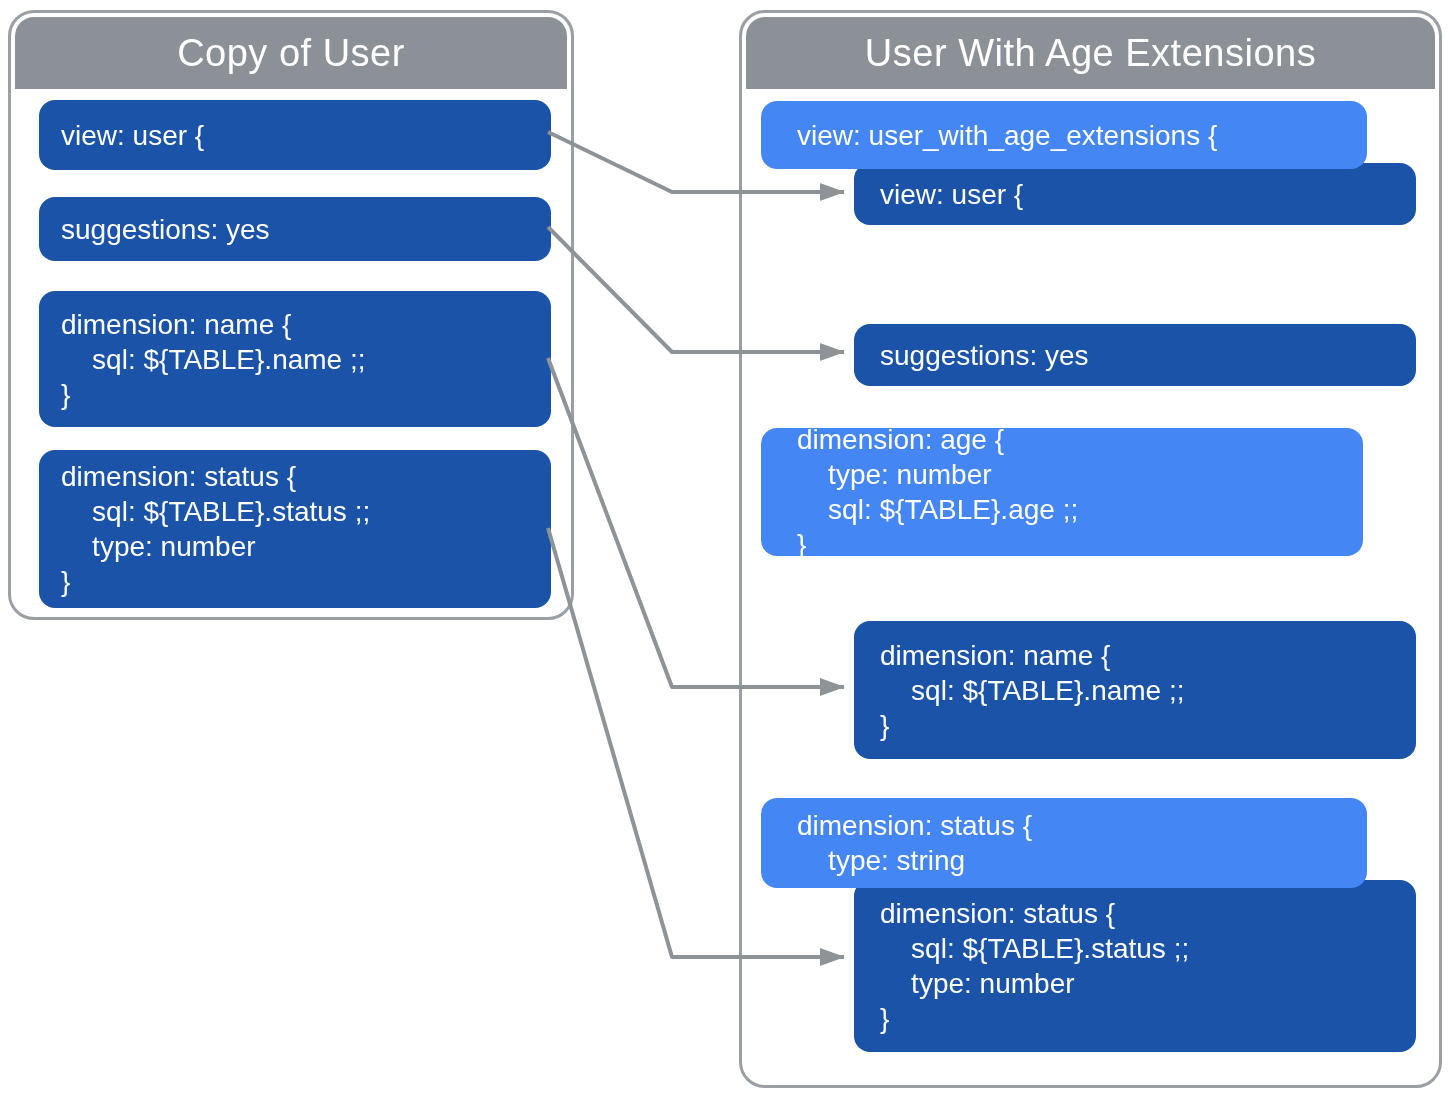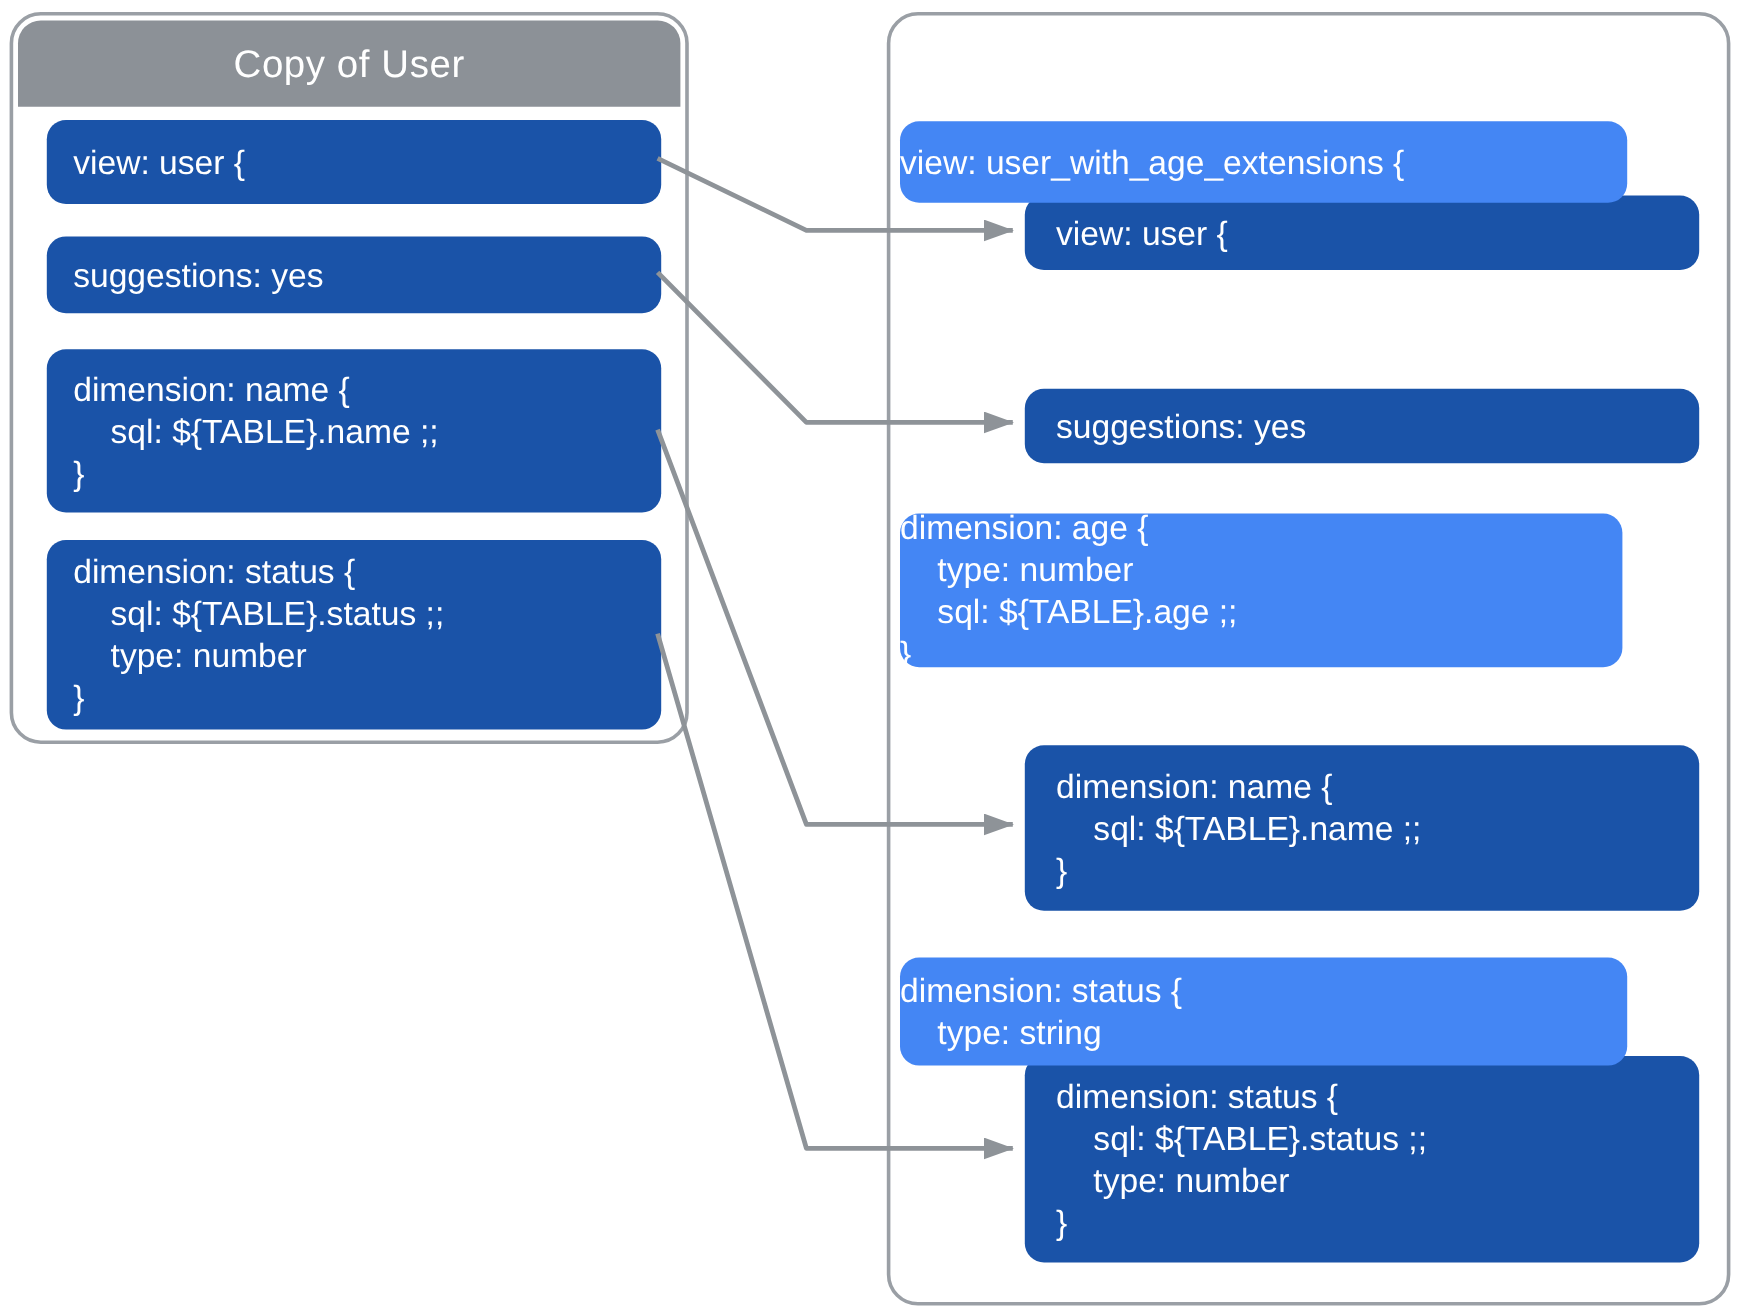--- a/index.html
+++ b/index.html
@@ -34,21 +34,21 @@
     left: 4px; right: 4px; top: 4px;
     height: 72px;
     background: var(--gray-header);
     border-radius: 19px 19px 0 0;
     display: flex;
     align-items: center;
     justify-content: center;
   }
   .panel-title {
     color: var(--text-white);
-    font-size: 32px;
+    font-size: 38px;
     font-weight: 500;
     letter-spacing: 0.5px;
     white-space: nowrap;
   }
 
   .code {
     position: absolute;
     color: var(--text-white);
     font-family: Liberation Sans, sans-serif;
     font-size: 28px;
@@ -62,21 +62,21 @@
   .code.light { background: var(--light-blue); z-index: 2; }
 
   
   .lb { left: 28px; width: 512px; padding-left: 22px; }
   .lb1 { top: 87px;  height: 70px; }
   .lb2 { top: 184px; height: 64px; }
   .lb3 { top: 278px; height: 136px; }
   .lb4 { top: 437px; height: 158px; }
 
   
-  .rb-light { left: 8px; width: 606px; }
+  .rb-light { left: 19px; width: 606px; padding-left: 36px; }
   .rb-dark  { left: 112px; width: 562px; padding-left: 26px; }
   .rg1-light { top: 88px;  height: 68px; }
   .rg1-dark  { top: 150px; height: 62px; }
   .rg2-light { top: 247px; height: 66px; }
   .rg2-dark  { top: 311px; height: 62px; }
   .rg3-light { top: 415px; height: 128px; width: 602px; }
   .rg3-dark  { top: 608px; height: 138px; }
   .rg4-light { top: 785px; height: 90px; }
   .rg4-dark  { top: 867px; height: 172px; }
 
@@ -107,20 +107,23 @@
   <div class="code dark lb lb3">dimension: name {
     sql: ${TABLE}.name ;;
 }</div>
   <div class="code dark lb lb4">dimension: status {
     sql: ${TABLE}.status ;;
     type: number
 }</div>
 </div>
 
 <div class="panel panel-right">
+  <div class="panel-header">
+    <div class="panel-title">User With Age Extensions</div>
+  </div>
 
   <div class="code dark rb-dark rg1-dark">view: user {</div>
   <div class="code light rb-light rg1-light">view: user_with_age_extensions {</div>
 
   <div class="code dark rb-dark rg2-dark">suggestions: yes</div>
 
   <div class="code light rb-light rg3-light">dimension: age {
     type: number
     sql: ${TABLE}.age ;;
 }</div>

